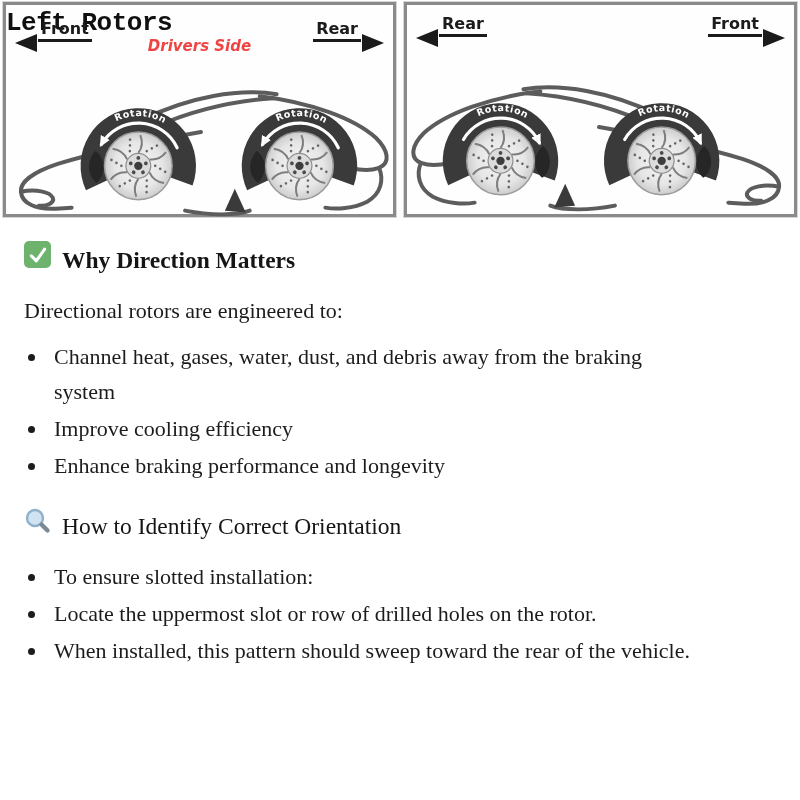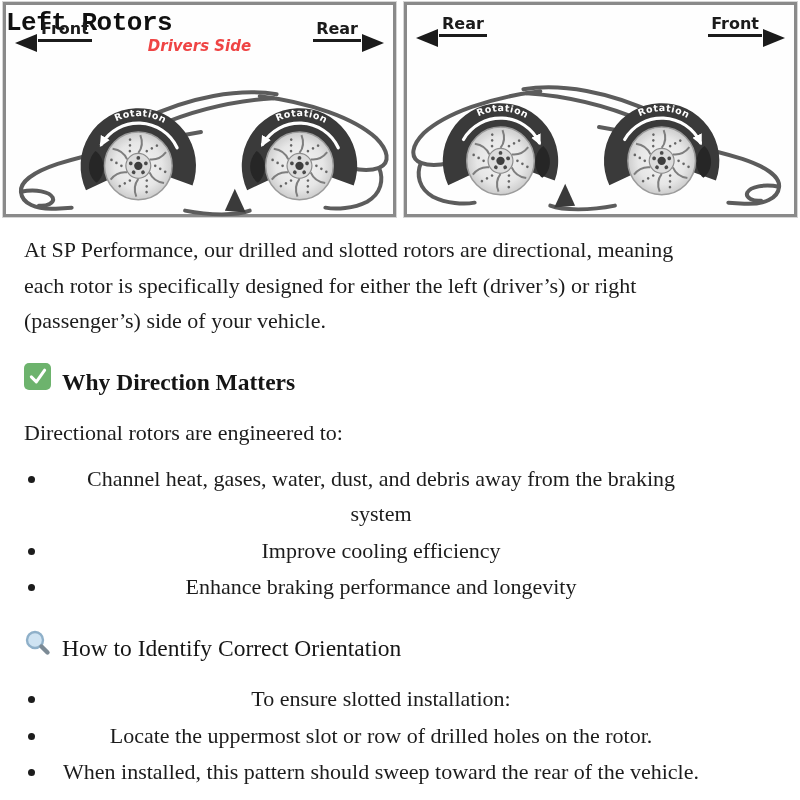--- a/index.html
+++ b/index.html
@@ -55,21 +55,21 @@
   
   .content { padding:0 24px; font-size:22px; line-height:1.62; }
   .intro { margin:15px 0 22px 0; max-width:692px; }
   h2.sec {
     display:flex; align-items:flex-start; gap:11px;
     font-size:23.5px; margin:24px 0 14px 0; color:#151515;
   }
   h2.sec.bold span.sec-title { font-weight:bold; }
   h2.sec.normal span.sec-title { font-weight:normal; }
   .lead { margin:14px 0 10px 0; }
-  ul.blist { margin:4px 0 24px 0; padding-left:24px;text-align:center; }
+  ul.blist { margin:4px 0 24px 0; padding-left:24px; }
   ul.blist li { max-width:660px; padding-left:6px; margin:1px 0; }
 
   .emoji-box { display:inline-flex; flex:none; }
   .check-bg { width:27px; height:27px; background:#6db36d; border-radius:5px;
     display:flex; align-items:center; justify-content:center; }
 </style>
 </head>
 <body>
 
 <svg width="0" height="0" style="position:absolute" aria-hidden="true">
@@ -218,21 +218,20 @@
         <use href="#caliper" transform="scale(-1 1)"></use>
         <use href="#rotor"></use>
         <text class="rot-text"><textPath href="#rtp" startOffset="50%" text-anchor="middle">Rotation</textPath></text>
       </g>
     </svg>
   </div>
 </figure>
 
 <main class="content">
 
-  <p class="intro">At SP Performance, our drilled and slotted rotors are directional, meaning each rotor is specifically designed for either the left (driver’s) or right (passenger’s) side of your vehicle.</p>
 
   <h2 class="sec bold">
     <span class="emoji-box">
       <span class="check-bg">
         <svg width="20" height="20" viewBox="0 0 24 24">
             <polyline points="4,13 10,19 20,5" fill="none" stroke="#ffffff" stroke-width="3.6" stroke-linecap="round" stroke-linejoin="round"></polyline>
           </svg>
       </span>
     </span>
     <span class="sec-title">Why Direction Matters</span>

